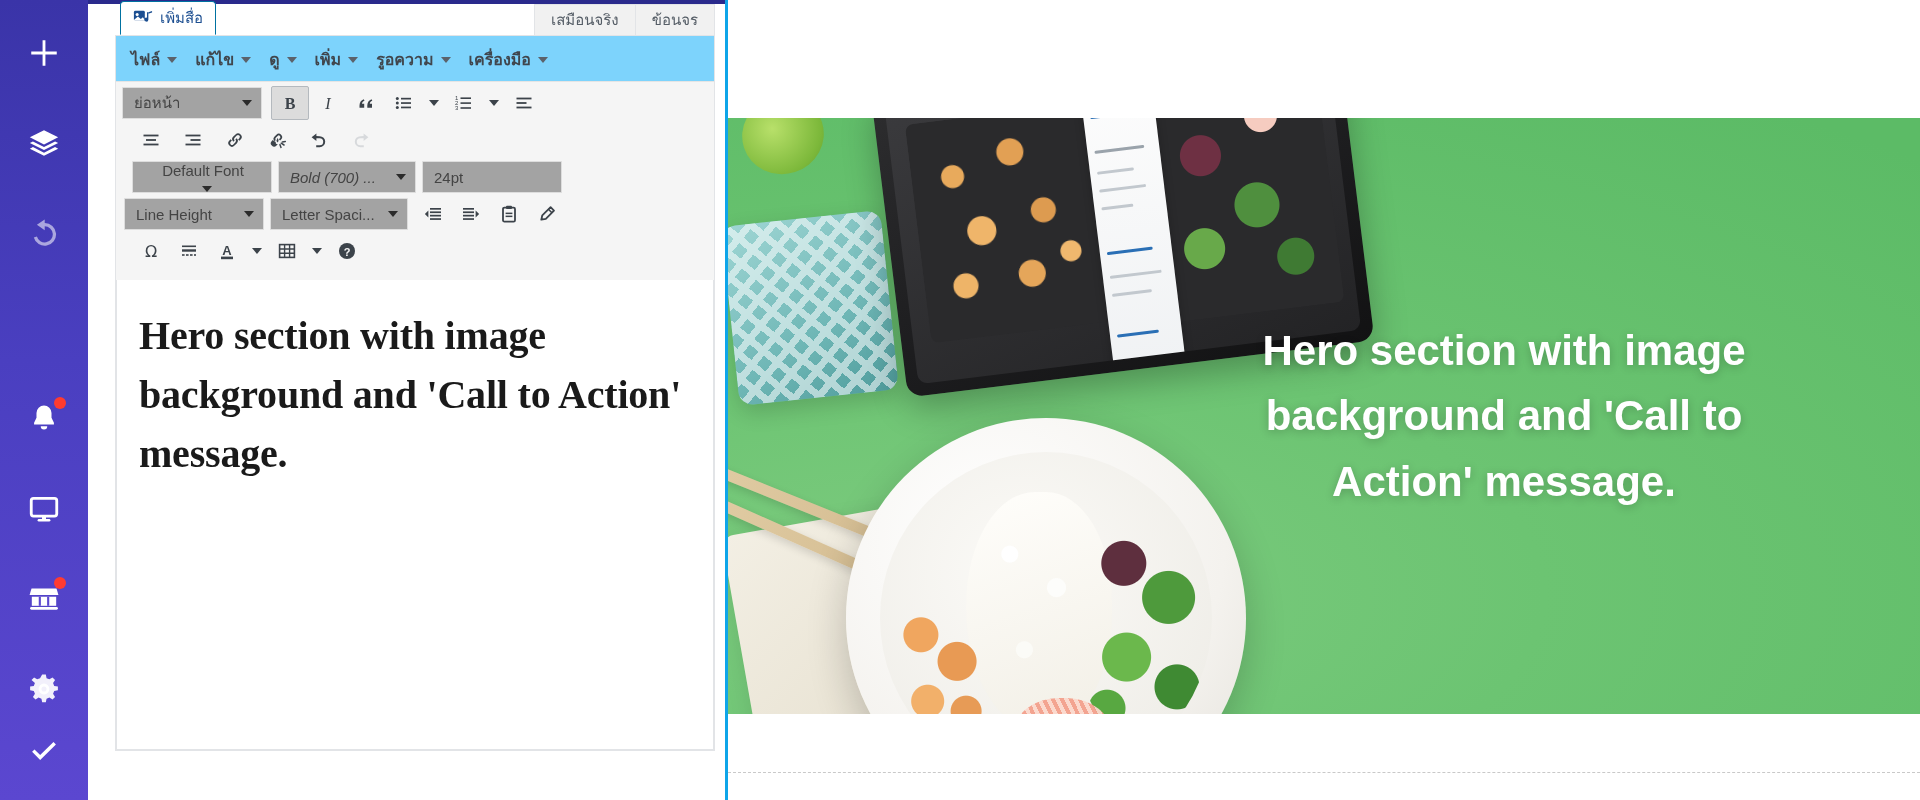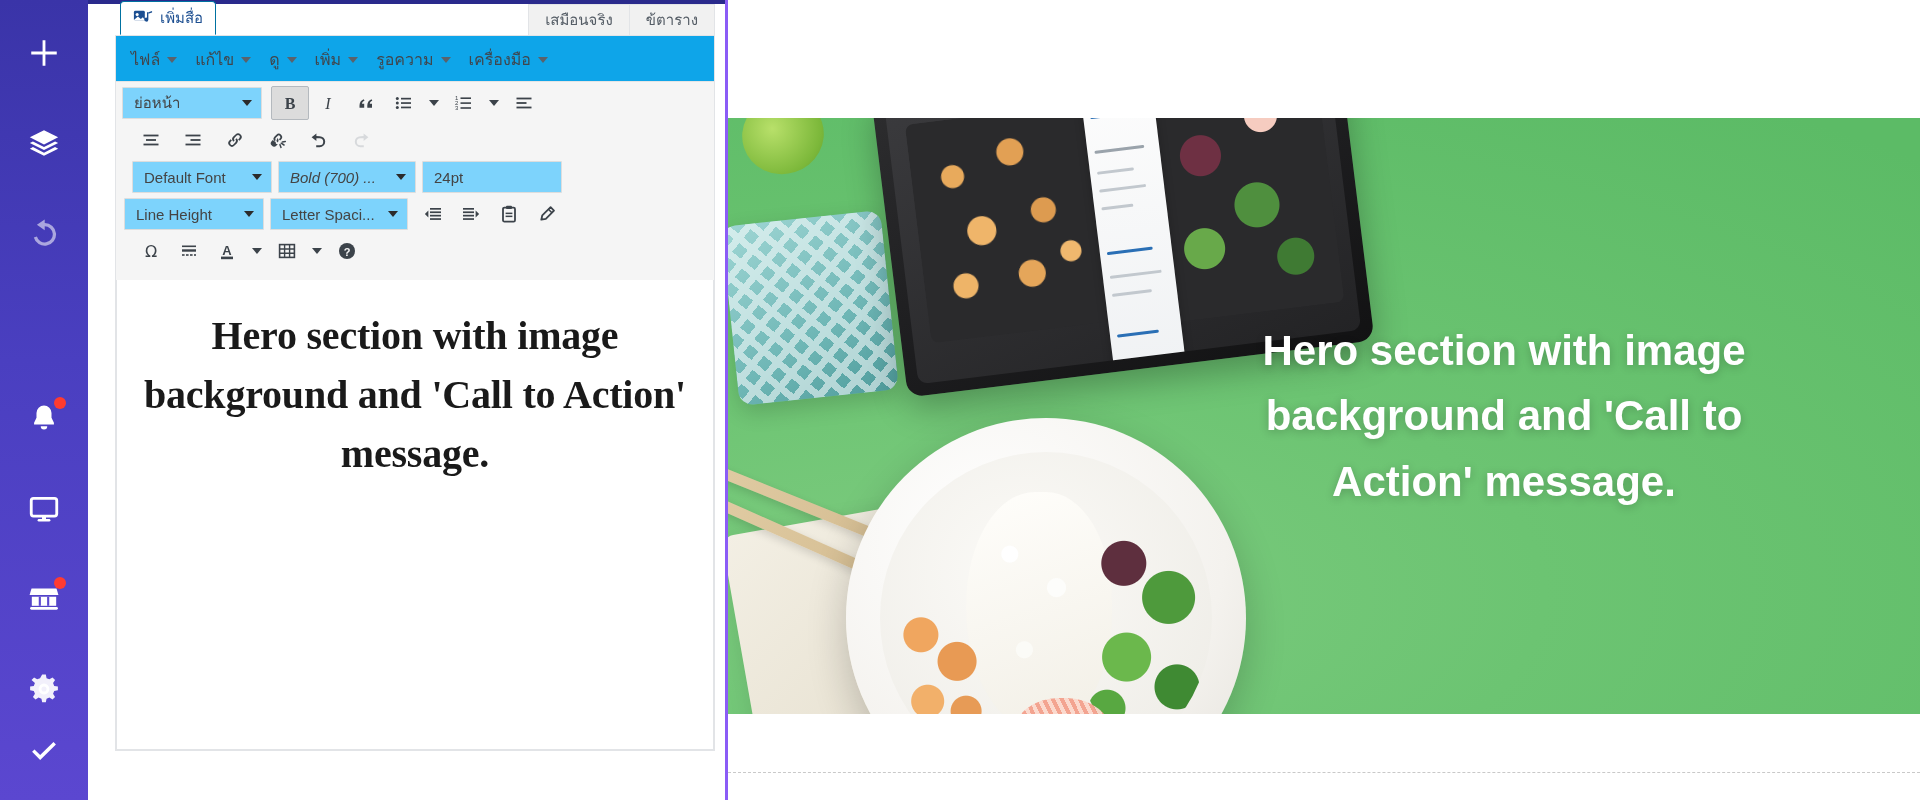--- a/index.html
+++ b/index.html
@@ -36,22 +36,21 @@
     position: absolute; bottom: 0; left: 0; width: 88px; height: 96px;
     display: flex; align-items: center; justify-content: center;
   }
 
   
   .editor-wrap {
     position: relative;
     width: 640px; flex: 0 0 640px;
     height: 800px;
     background: #ffffff;
-    border-right: 3px solid #8b5cf6;
-    text-align: center;
+    border-right: 3px solid #0ea5e9;
   }
   .topbar-blue {
     position: absolute; top: 0; left: 0; right: 0; height: 4px;
     background: #2a2a8c;
   }
 
   .ed-inner { position: absolute; left: 27px; top: 0; width: 600px; }
 
   
   .tabs-row {
@@ -82,22 +81,23 @@
   .tab + .tab { border-left: none; }
 
   
   .mce-panel {
     border: 1px solid #e2e4e7; border-top: none;
     background: #f5f5f5;
   }
   .menubar {
     padding: 6px 6px 4px 6px;
     display: flex; flex-wrap: wrap; align-items: center;
-    background: #0ea5e9;
+    background: #7dd3fc;
     border-bottom: 1px solid #e5e5e5;
+    font-weight: bold;
   }
   .menu-item {
     display: inline-flex; align-items: center; gap: 7px;
     padding: 5px 9px; font-size: 16px; color: #40464d;
     cursor: pointer; border-radius: 2px;
   }
   .caret {
     width: 0; height: 0;
     border-left: 5px solid transparent;
     border-right: 5px solid transparent;
@@ -125,29 +125,29 @@
   .tb-btn svg { display: block; }
   .tb-caret {
     width: 22px; height: 34px;
     display: inline-flex; align-items: center; justify-content: center;
     cursor: pointer;
   }
   .tb-caret .caret { border-top-color: #3c434a; }
 
   .tb-select {
     height: 32px; min-width: 128px;
-    background: #7dd3fc; border: 1px solid #ddd;
+    background: #a3a3a3; border: 1px solid #ddd;
     display: inline-flex; align-items: center; justify-content: space-between;
     padding: 0 9px 0 11px; margin-right: 6px;
     font-size: 15px; color: #444; cursor: pointer;
     border-radius: 1px; white-space: nowrap; overflow: hidden;
   }
   .tb-select .caret { border-top-color: #2b2b2b; flex: 0 0 auto; margin-left: 8px; }
   .sel-style { width: 140px; margin-right: 9px; }
-  .sel-font  { width: 140px; }
+  .sel-font  { width: 140px; flex-direction: column; }
   .sel-weight{ width: 138px; font-style: italic; }
   .sel-size  { width: 140px; }
   .sel-lh    { width: 140px; }
   .sel-ls    { width: 138px; }
 
   
   .content-area {
     background: #fff;
     border: 1px solid #e2e4e7; border-top: none;
     padding: 26px 22px 0 22px;
@@ -453,21 +453,21 @@
             </svg>
           </span>
           <span>เพิ่มสื่อ</span>
         </div>
 
         <div class="tabs-right">
           <div class="tab">
             <span>เสมือนจริง</span>
           </div>
           <div class="tab">
-            <span>ข้ตาราง</span>
+            <span>ข้อนจร</span>
           </div>
         </div>
       </div>
 
       <div class="mce-panel">
 
         <div class="menubar">
           <div class="menu-item">
             <span>ไฟล์</span>
             <i class="caret"></i>

